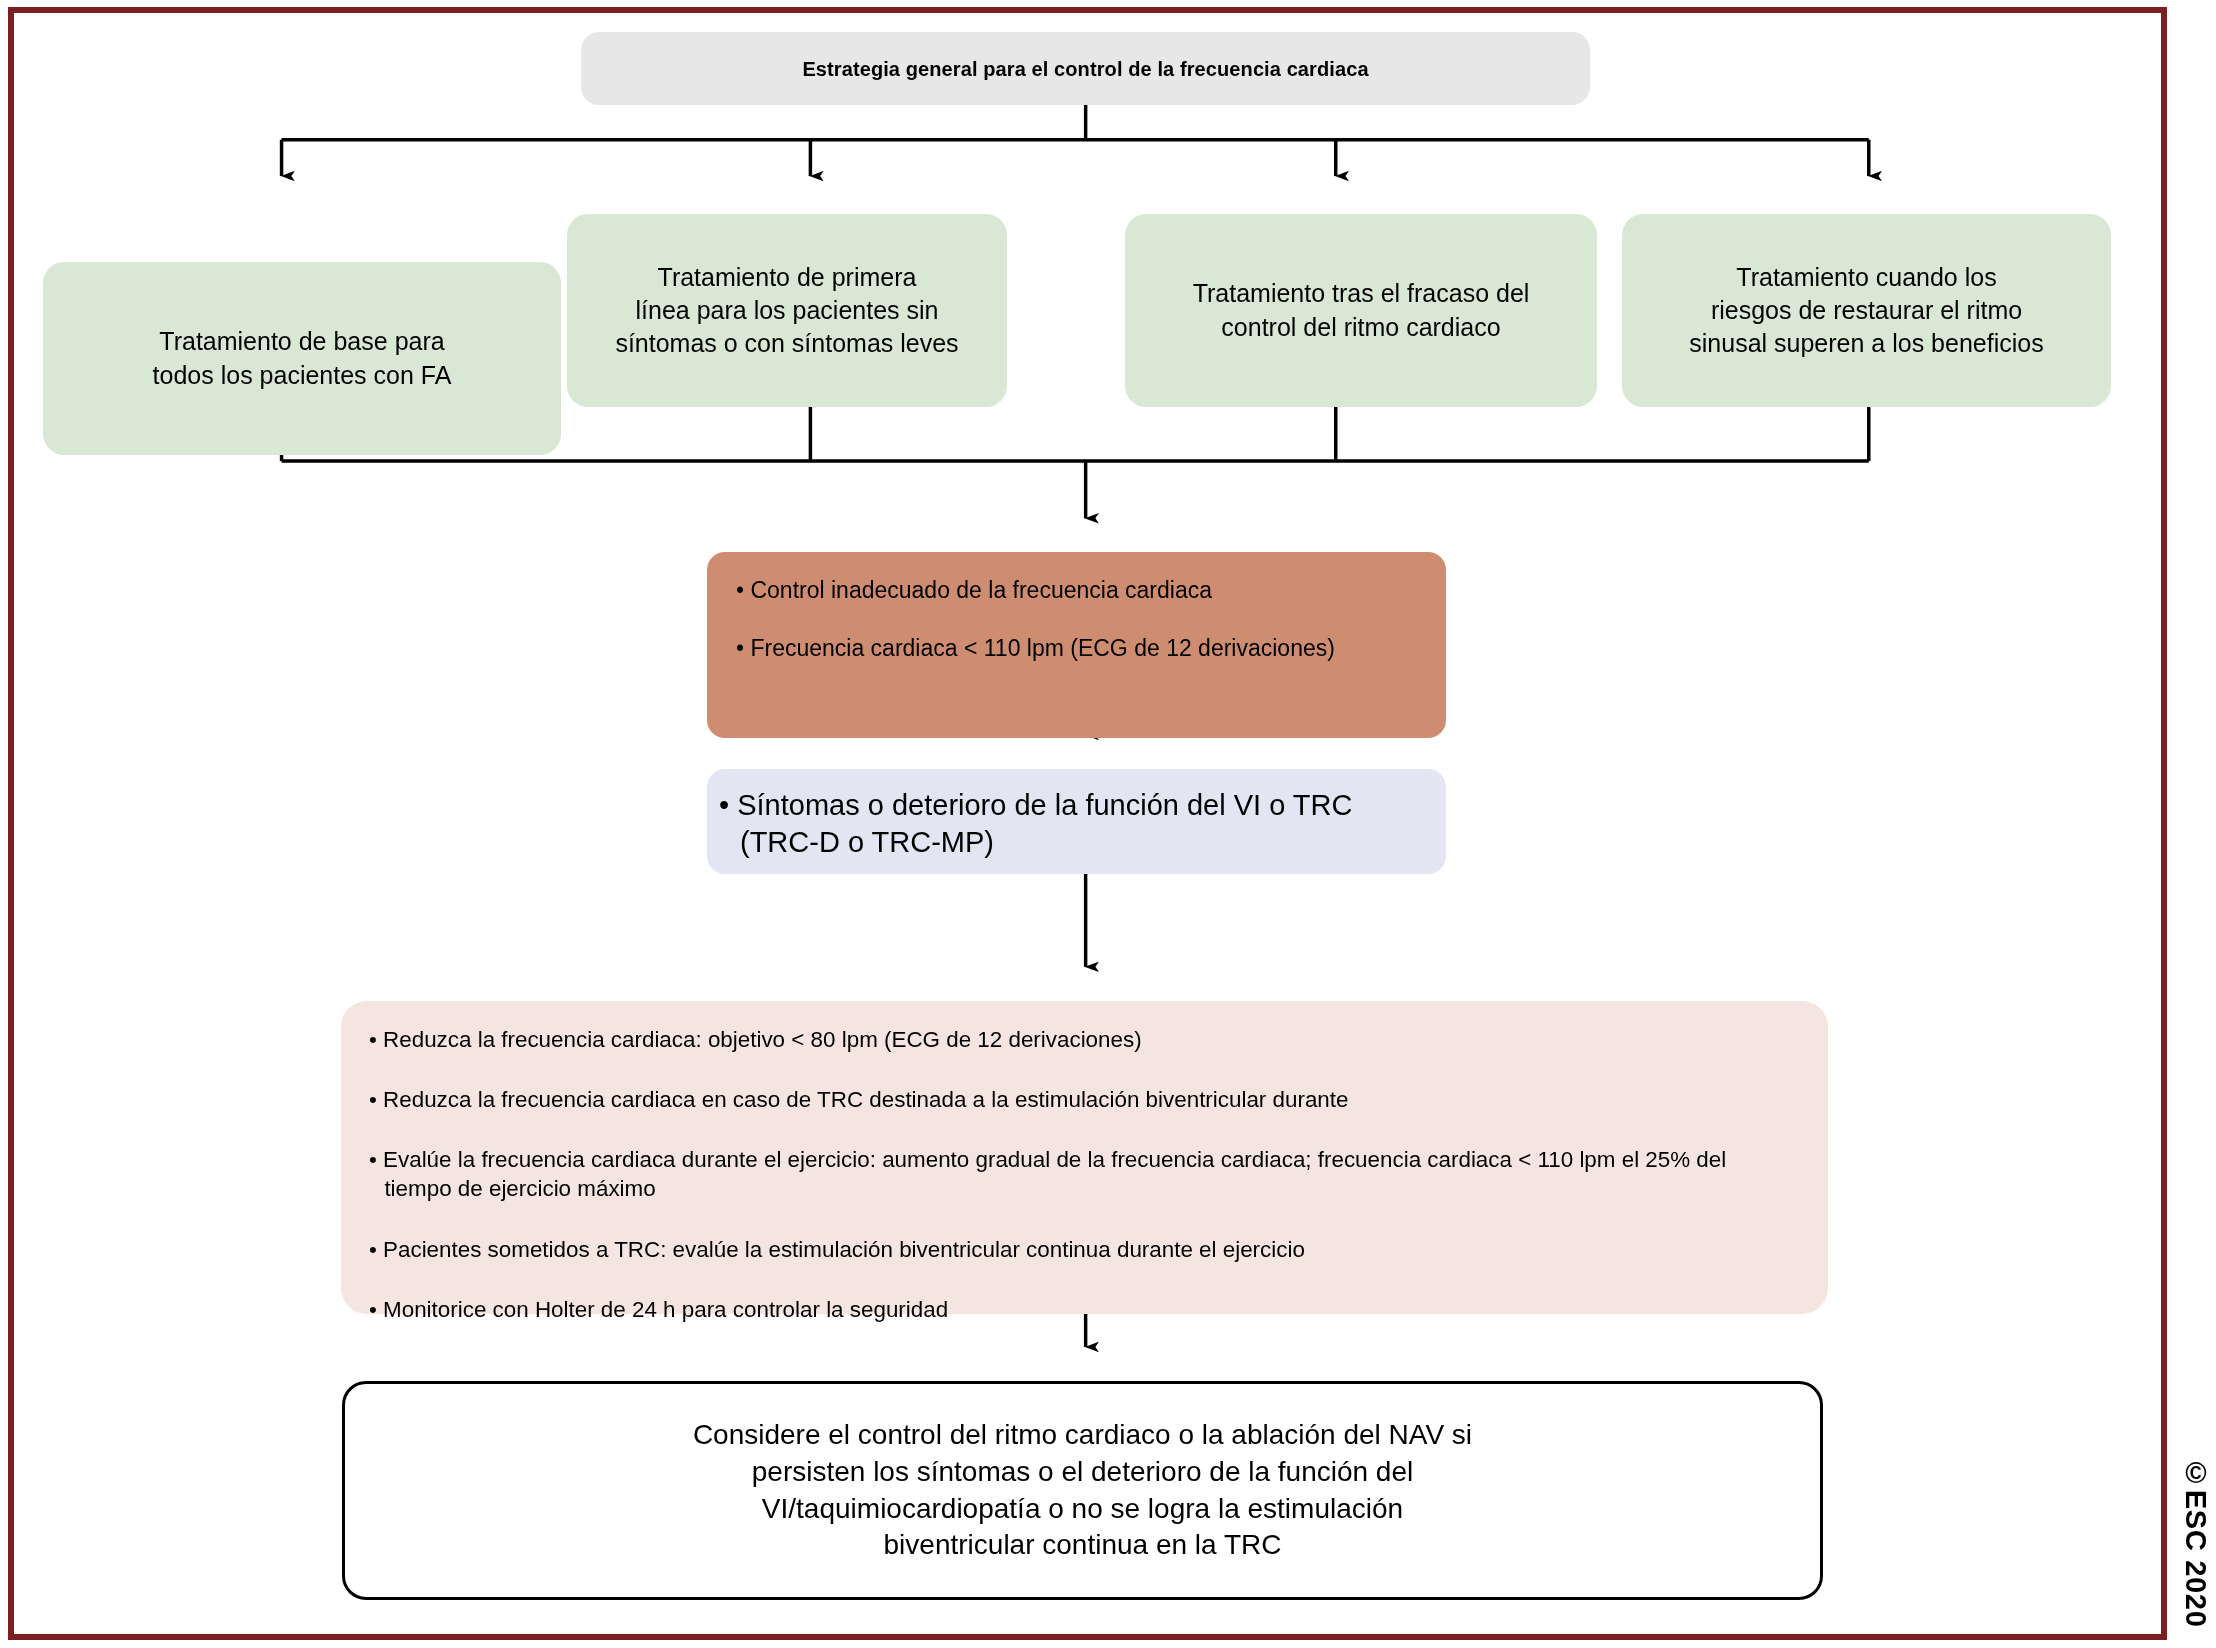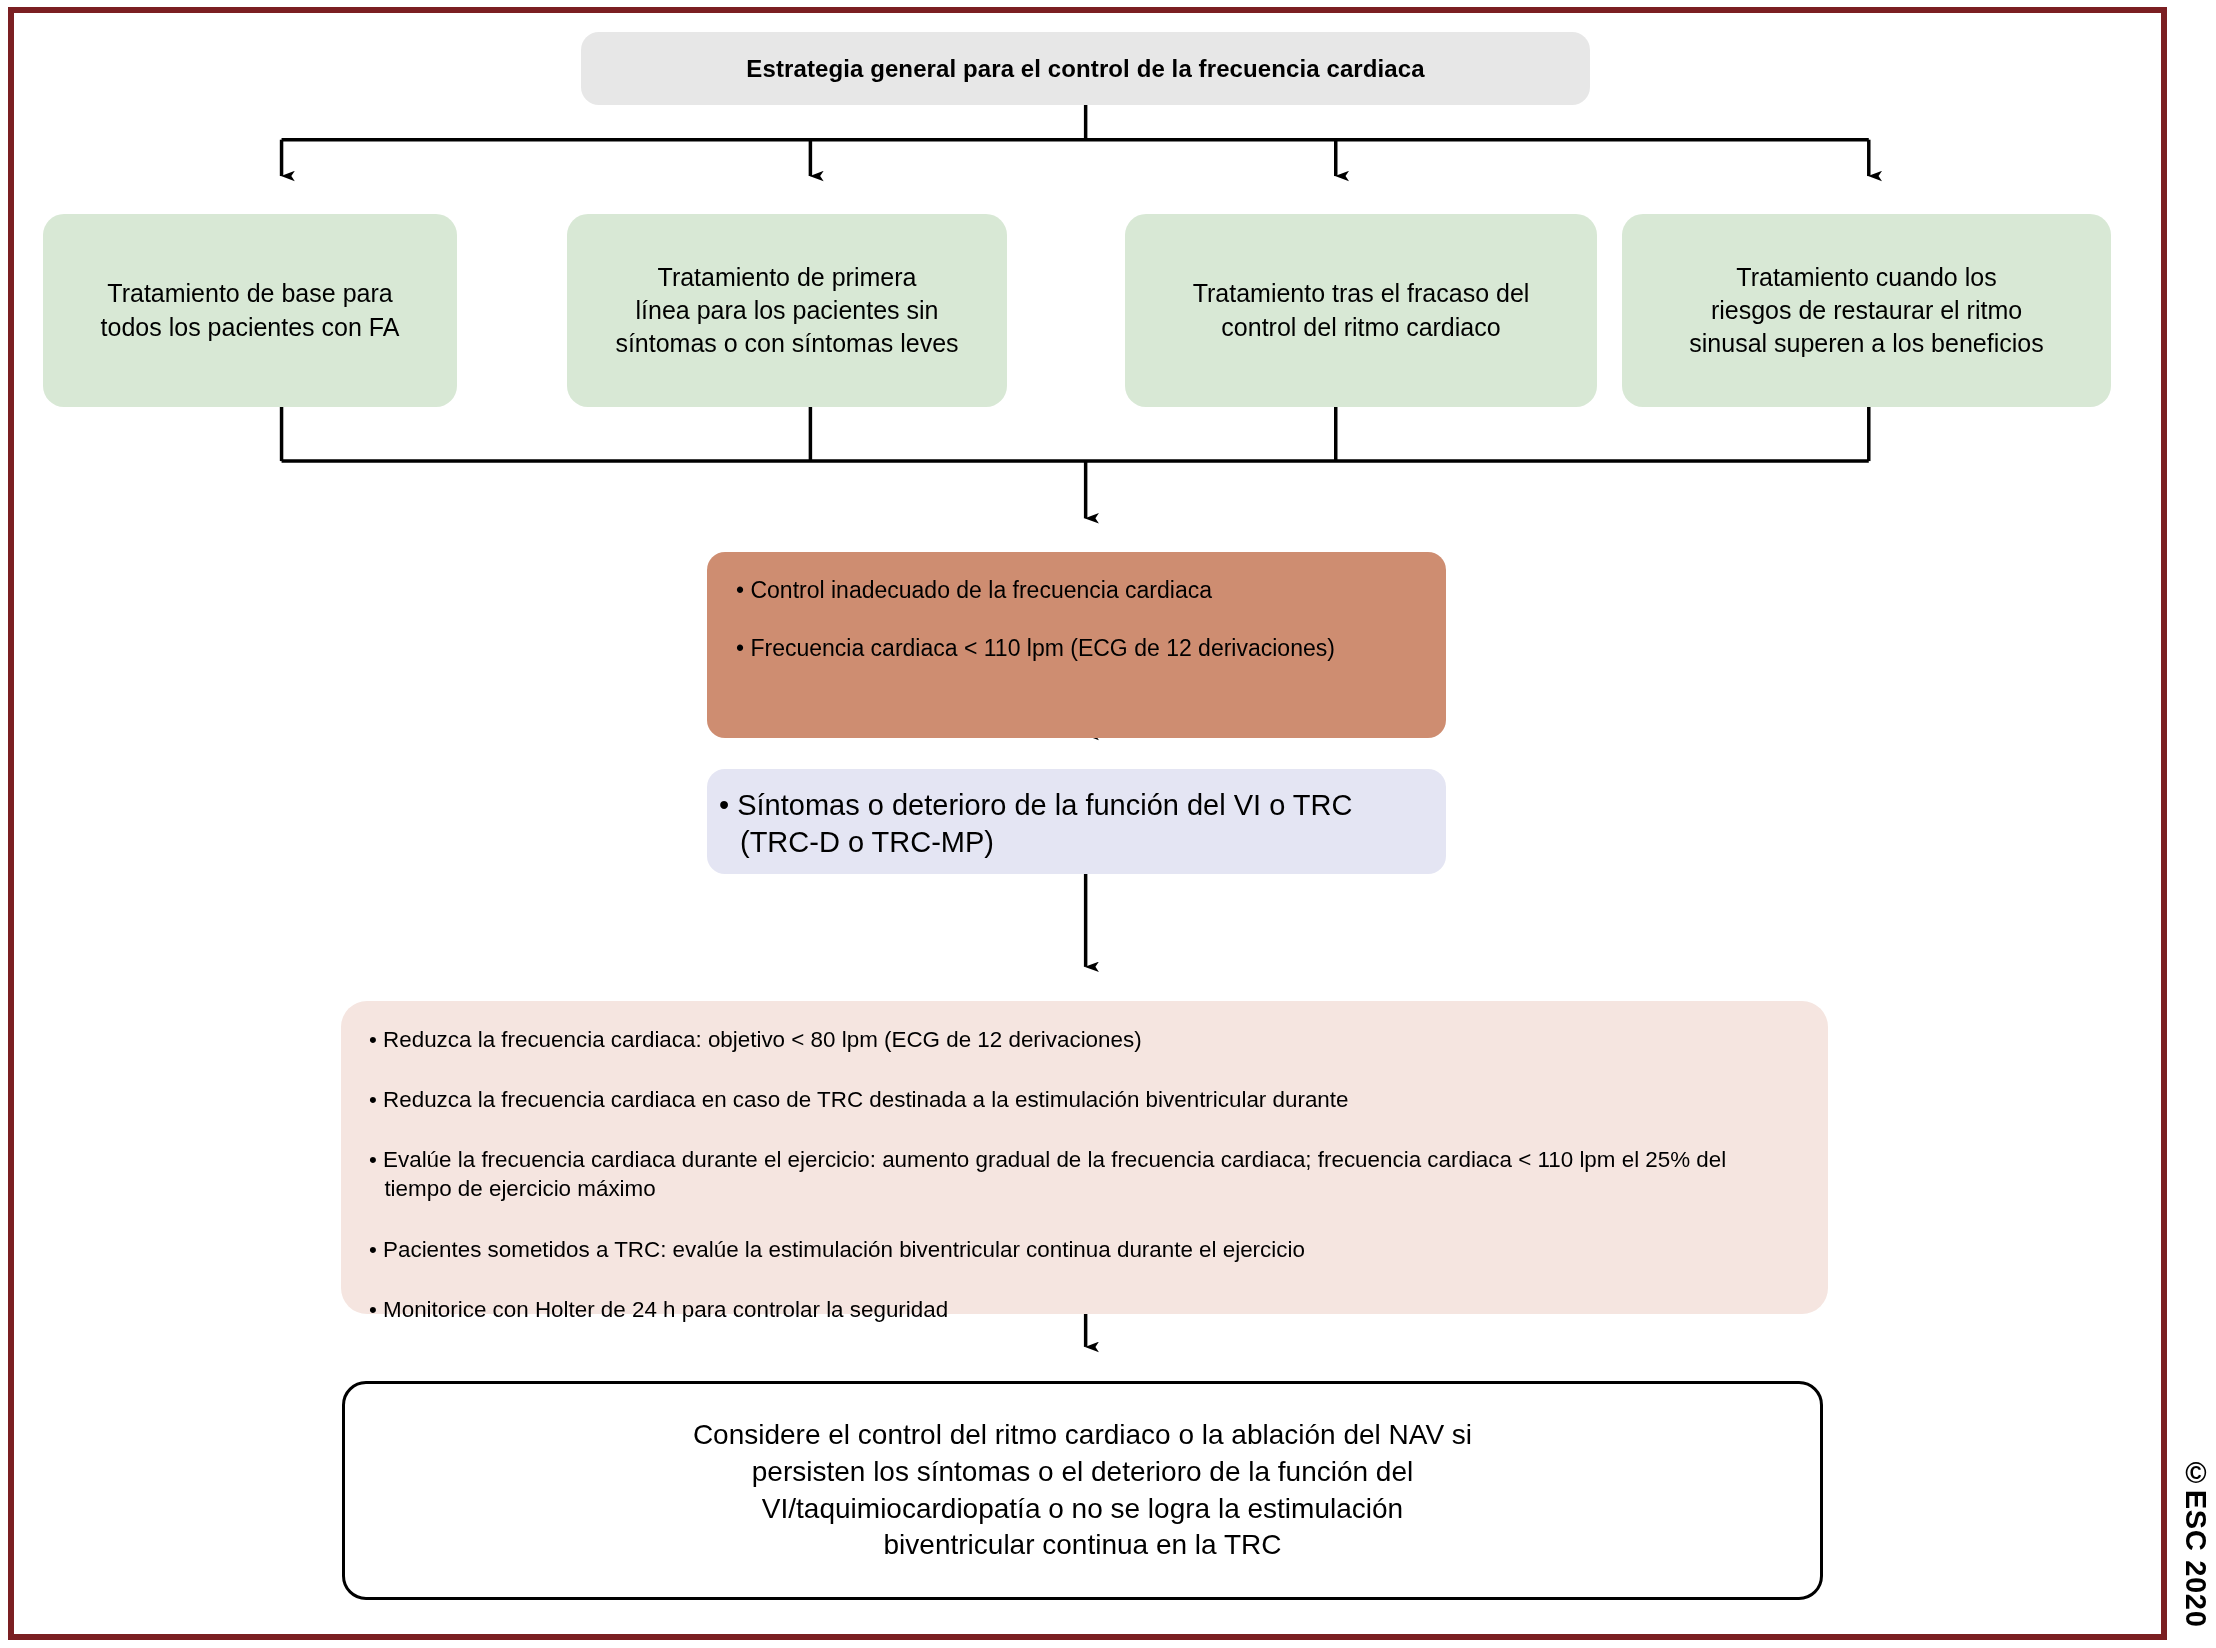--- a/index.html
+++ b/index.html
@@ -18,28 +18,28 @@
   svg.connectors{position:absolute;left:0;top:0;width:2216px;height:1648px;pointer-events:none;}
 
   .node{position:absolute;box-sizing:border-box;display:flex;align-items:center;justify-content:center;}
   .node .txt{width:100%;text-align:center;line-height:1.30;color:#000;}
 
   
   #title-box{
     left:581px;top:32px;width:1009px;height:73px;
     background:#E7E7E7;border-radius:18px;
   }
-  #title-box .txt{font-size:24px;font-weight:bold;letter-spacing:0.1px;}
+  #title-box .txt{font-size:20px;font-weight:bold;letter-spacing:0.1px;}
 
   
   .green-box{
     top:214px;height:193px;background:#D8E8D5;border-radius:21px;
   }
   .green-box .txt{font-size:25px;padding:0 18px;line-height:1.33;}
-  #green-0{left:43px;width:414px;}
+  #green-0{left:43px;width:518px;margin-top:48px;}
   #green-1{left:567px;width:440px;}
   #green-2{left:1125px;width:472px;}
   #green-3{left:1622px;width:489px;}
 
   
   #orange-box{
     left:707px;top:552px;width:739px;height:186px;
     background:#CE8D71;border-radius:18px;
     display:block;padding:24px 29px 0 29px;
   }

